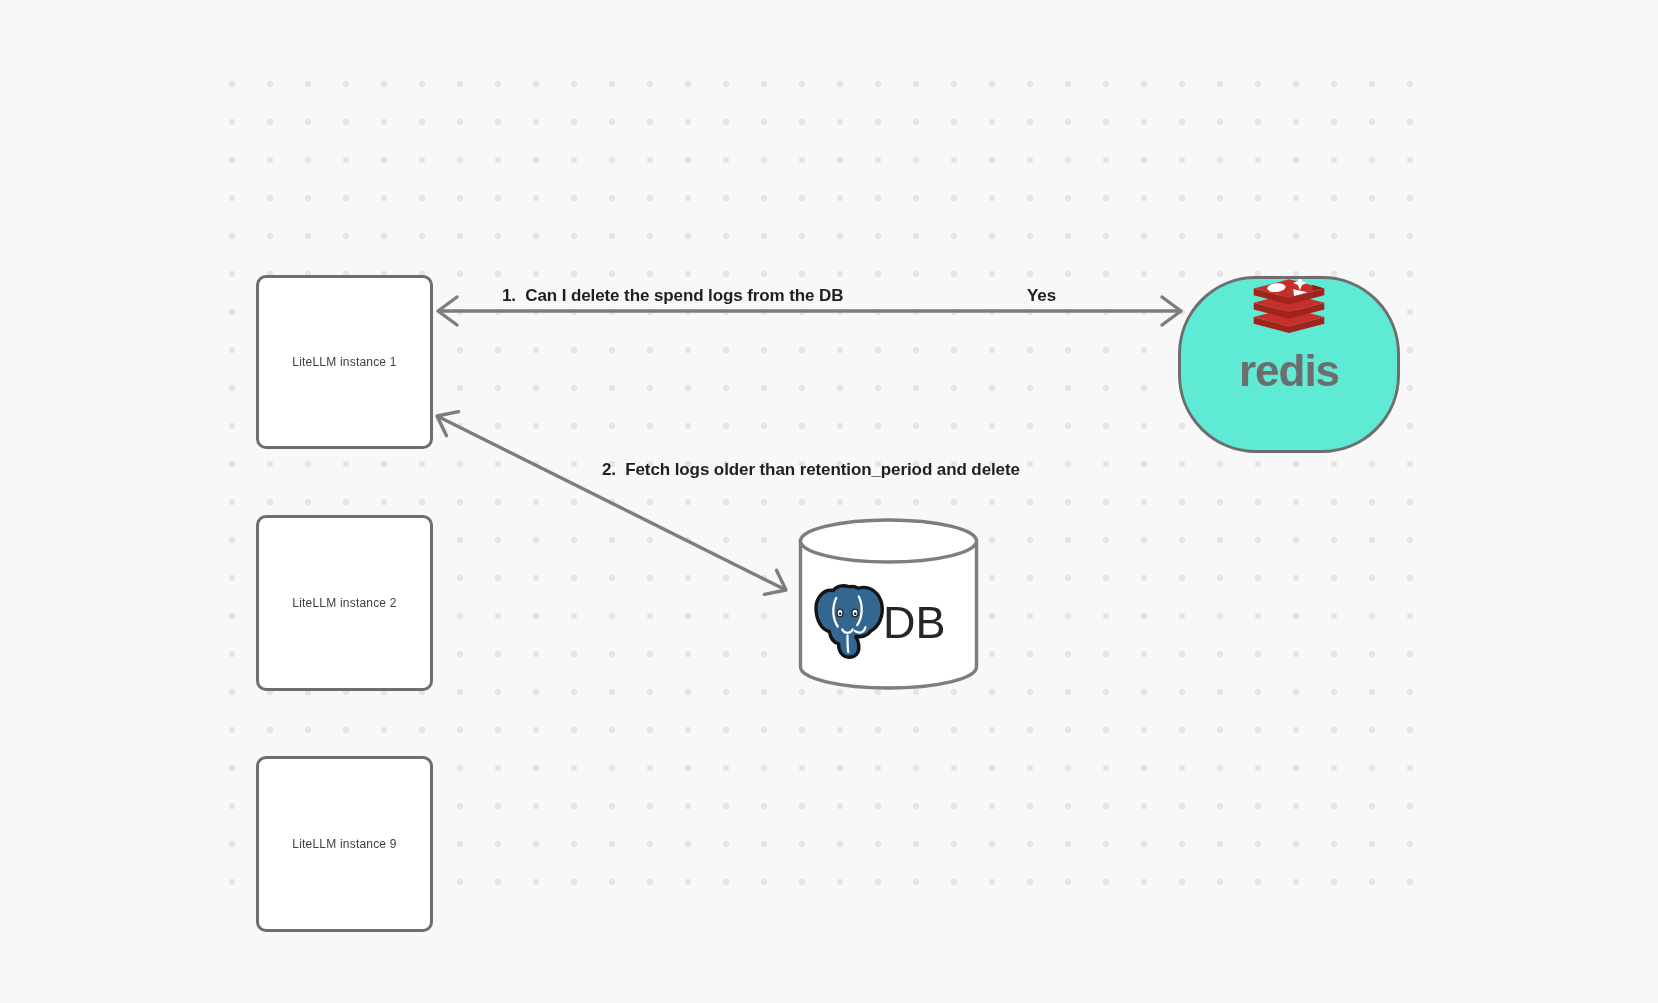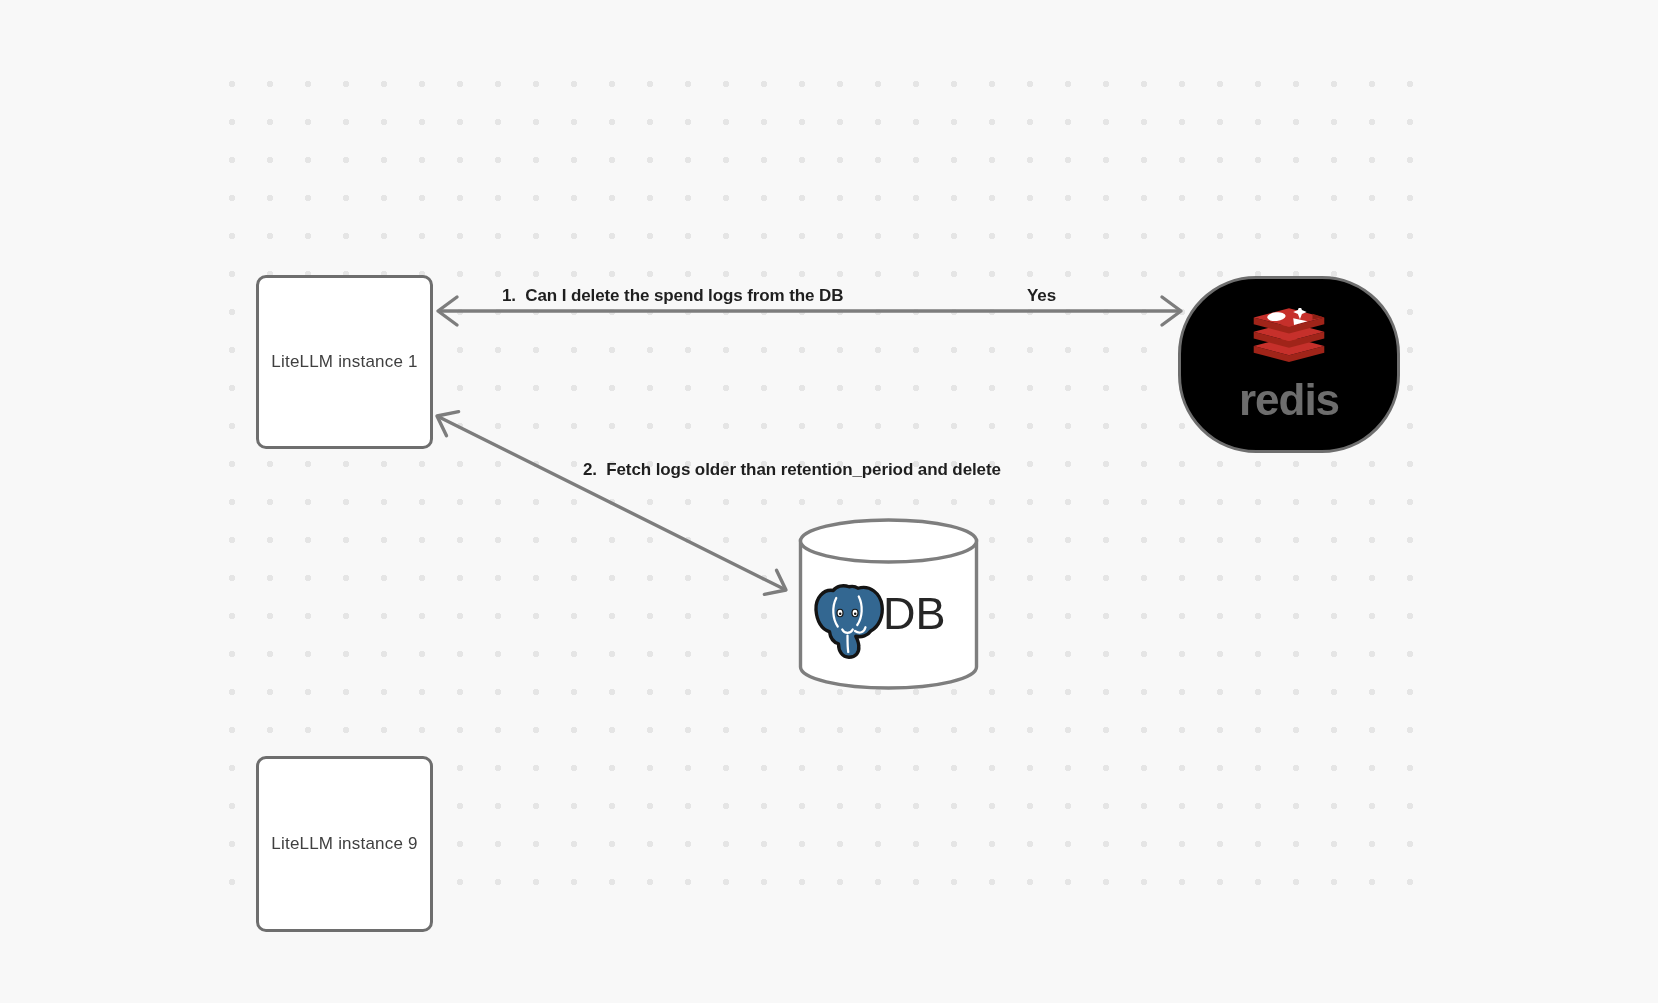--- a/index.html
+++ b/index.html
@@ -11,46 +11,46 @@
   .dot-grid{
     position:absolute;left:213px;top:65px;width:1216px;height:836px;
     background-image:radial-gradient(circle 3.3px at center,#e5e5e5 97%,transparent 100%);
     background-size:38px 38px;
   }
   .node-box{
     position:absolute;left:256px;width:177px;height:174px;
     background:#ffffff;border:3px solid #6e6e6e;border-radius:10px;
     display:flex;align-items:center;justify-content:center;
     box-sizing:border-box;
-    color:#3f3f3f;font-size:17px;letter-spacing:.2px;
+    color:#3f3f3f;font-size:12px;letter-spacing:.2px;
   }
   .node-redis{
     position:absolute;left:1178px;top:276px;width:222px;height:177px;
-    background:#000000;border:3px solid #6e6e6e;border-radius:78px;
+    background:#5eead4;border:3px solid #6e6e6e;border-radius:78px;
     box-sizing:border-box;
-    display:flex;flex-direction:column;align-items:center;justify-content:center;
+    display:flex;flex-direction:column;align-items:center;
   }
   .redis-word{
     font-size:44px;font-weight:700;color:#6d6d6d;letter-spacing:-1px;
     line-height:1;margin-top:4px;
   }
   .db-wrap{position:absolute;left:797px;top:517px;width:183px;height:175px;}
   .db-inner{position:absolute;left:0;top:0;width:183px;height:175px;}
   .pg-logo{position:absolute;left:14px;top:66px;}
   .db-label{
-    position:absolute;left:86px;top:74px;
+    position:absolute;left:86px;top:83px;
     font-size:45px;font-weight:500;color:#262626;line-height:1;letter-spacing:0;
   }
   .edge-label{
     position:absolute;font-size:17px;font-weight:700;color:#1f1f1f;
     line-height:26px;white-space:pre;letter-spacing:-0.1px;
   }
   .lbl-1{left:502px;top:283px;}
   .lbl-yes{left:1027px;top:283px;}
-  .lbl-2{left:583px;top:457px;}
+  .lbl-2{left:602px;top:457px;}
   svg.arrows{position:absolute;left:0;top:0;pointer-events:none;}
 </style>
 </head>
 <body>
 
 <div class="stage">
 
   <div class="dot-grid"></div>
 
   <svg class="arrows" width="1658" height="1003" viewBox="0 0 1658 1003">
@@ -65,20 +65,23 @@
       <g>
         <line x1="439" y1="417" x2="784" y2="589"></line>
         <polyline points="458.6,411.6 437,416 446.5,435.8"></polyline>
         <polyline points="776.5,570.2 786,590 764.4,594.4"></polyline>
       </g>
     </g>
   </svg>
 
   <div class="node-box" style="top:275px;">
     <span>LiteLLM instance 1</span>
+  </div>
+  <div class="node-box" style="top:515px;height:176px;">
+    <span>LiteLLM instance 2</span>
   </div>
   <div class="node-box" style="top:756px;height:176px;">
     <span>LiteLLM instance 9</span>
   </div>
 
   <div class="node-redis">
     <svg width="84" height="66" viewBox="0 0 100 78">
 
       <g transform="translate(0,34)">
         <path d="M8,11 L8,19 L50,30 L92,19 L92,11 L50,22 Z" fill="#a02419"></path>

